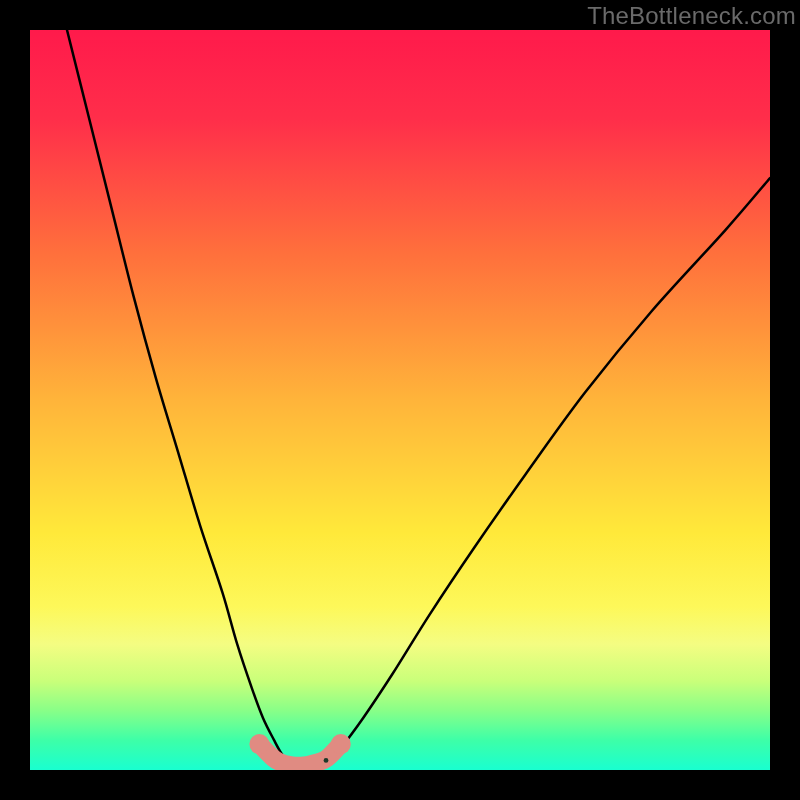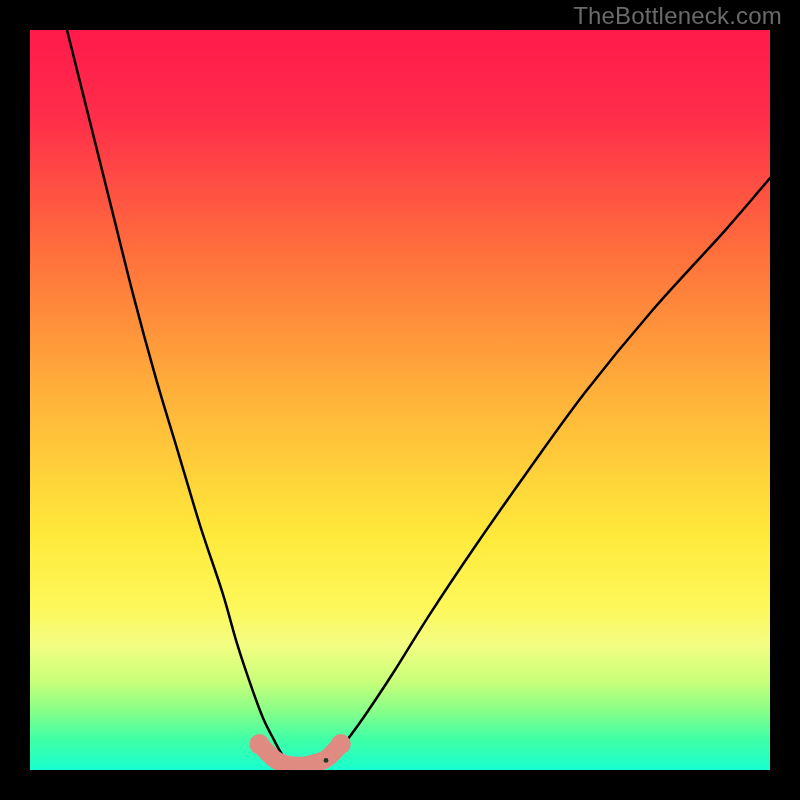--- a/index.html
+++ b/index.html
@@ -15,21 +15,21 @@
     position: absolute;
     left: 0;
     top: 0;
     width: 800px;
     height: 800px;
     background: #000;
   }
   .watermark {
     position: absolute;
     top: 2px;
-    right: 18px;
+    right: 4px;
     color: #6a6a6a;
     font-size: 24px;
     font-weight: 500;
     letter-spacing: 0.2px;
     z-index: 10;
     user-select: none;
   }
   .plot {
     position: absolute;
     left: 30px;

